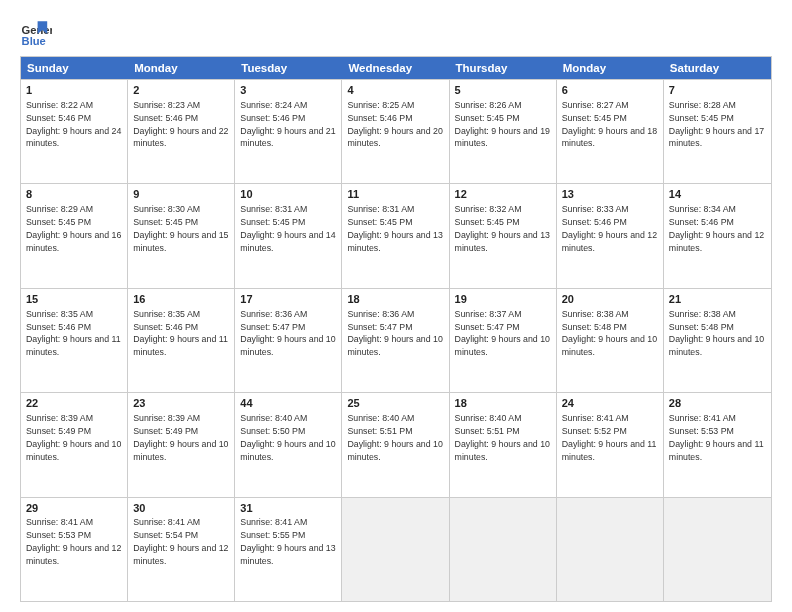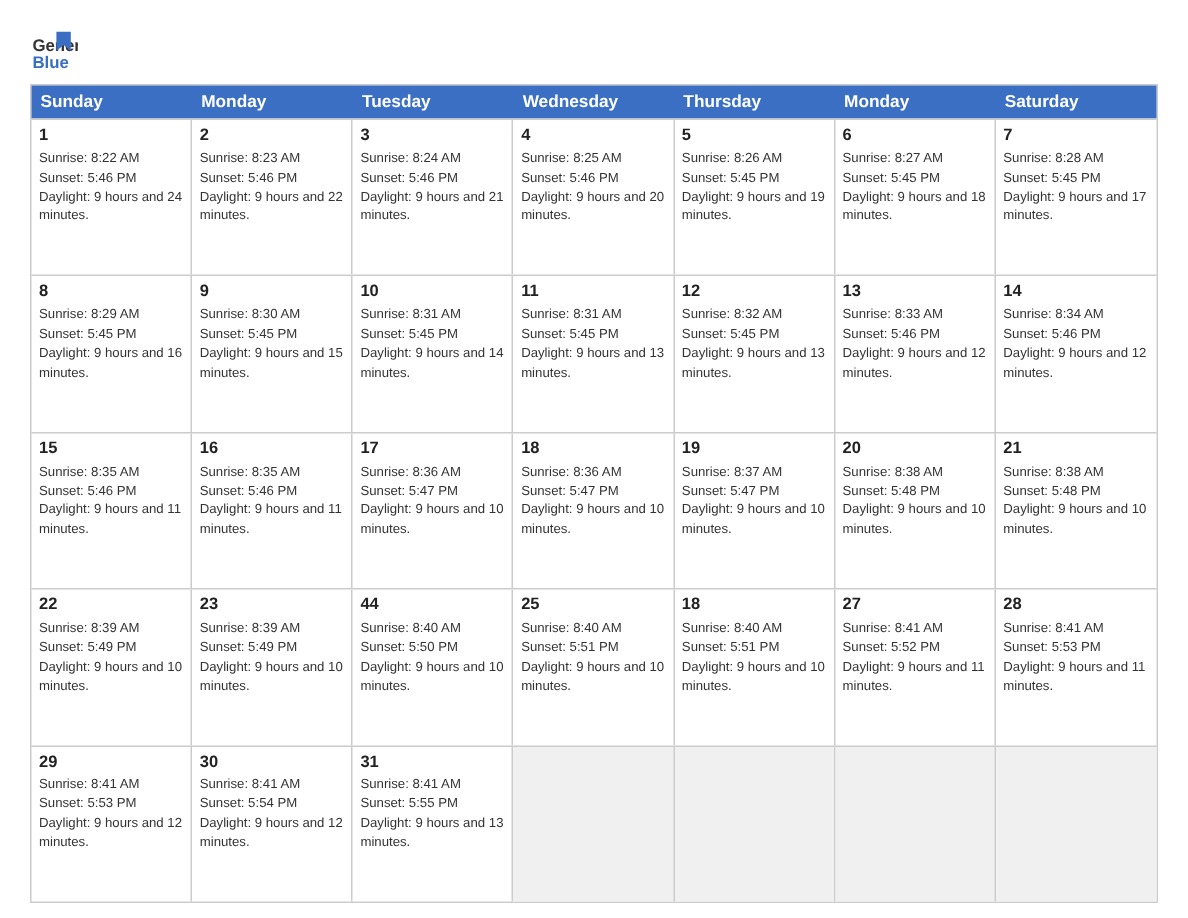--- a/index.html
+++ b/index.html
@@ -158,21 +158,21 @@
           <div class="cal-cell"><span class="day-num">19</span><span class="cell-text">Sunrise: 8:37 AM<br>Sunset: 5:47 PM<br>Daylight: 9 hours and 10 minutes.</span></div>
           <div class="cal-cell"><span class="day-num">20</span><span class="cell-text">Sunrise: 8:38 AM<br>Sunset: 5:48 PM<br>Daylight: 9 hours and 10 minutes.</span></div>
           <div class="cal-cell"><span class="day-num">21</span><span class="cell-text">Sunrise: 8:38 AM<br>Sunset: 5:48 PM<br>Daylight: 9 hours and 10 minutes.</span></div>
         </div>
         <div class="cal-row">
           <div class="cal-cell"><span class="day-num">22</span><span class="cell-text">Sunrise: 8:39 AM<br>Sunset: 5:49 PM<br>Daylight: 9 hours and 10 minutes.</span></div>
           <div class="cal-cell"><span class="day-num">23</span><span class="cell-text">Sunrise: 8:39 AM<br>Sunset: 5:49 PM<br>Daylight: 9 hours and 10 minutes.</span></div>
           <div class="cal-cell"><span class="day-num">44</span><span class="cell-text">Sunrise: 8:40 AM<br>Sunset: 5:50 PM<br>Daylight: 9 hours and 10 minutes.</span></div>
           <div class="cal-cell"><span class="day-num">25</span><span class="cell-text">Sunrise: 8:40 AM<br>Sunset: 5:51 PM<br>Daylight: 9 hours and 10 minutes.</span></div>
           <div class="cal-cell"><span class="day-num">18</span><span class="cell-text">Sunrise: 8:40 AM<br>Sunset: 5:51 PM<br>Daylight: 9 hours and 10 minutes.</span></div>
-          <div class="cal-cell"><span class="day-num">27</span><span class="cell-text">Sunrise: 8:41 AM<br>Sunset: 5:52 PM<br>Daylight: 9 hours and 11 minutes.</span></div>
+          <div class="cal-cell"><span class="day-num">24</span><span class="cell-text">Sunrise: 8:41 AM<br>Sunset: 5:52 PM<br>Daylight: 9 hours and 11 minutes.</span></div>
           <div class="cal-cell"><span class="day-num">28</span><span class="cell-text">Sunrise: 8:41 AM<br>Sunset: 5:53 PM<br>Daylight: 9 hours and 11 minutes.</span></div>
         </div>
         <div class="cal-row">
           <div class="cal-cell"><span class="day-num">29</span><span class="cell-text">Sunrise: 8:41 AM<br>Sunset: 5:53 PM<br>Daylight: 9 hours and 12 minutes.</span></div>
           <div class="cal-cell"><span class="day-num">30</span><span class="cell-text">Sunrise: 8:41 AM<br>Sunset: 5:54 PM<br>Daylight: 9 hours and 12 minutes.</span></div>
           <div class="cal-cell"><span class="day-num">31</span><span class="cell-text">Sunrise: 8:41 AM<br>Sunset: 5:55 PM<br>Daylight: 9 hours and 13 minutes.</span></div>
           <div class="cal-cell empty"></div>
           <div class="cal-cell empty"></div>
           <div class="cal-cell empty"></div>
           <div class="cal-cell empty"></div>

